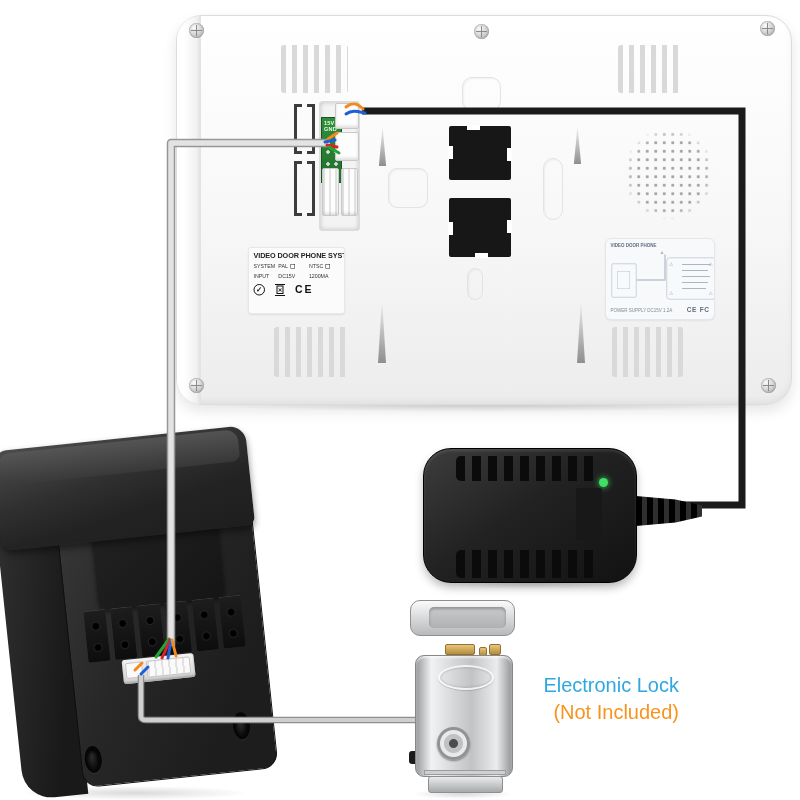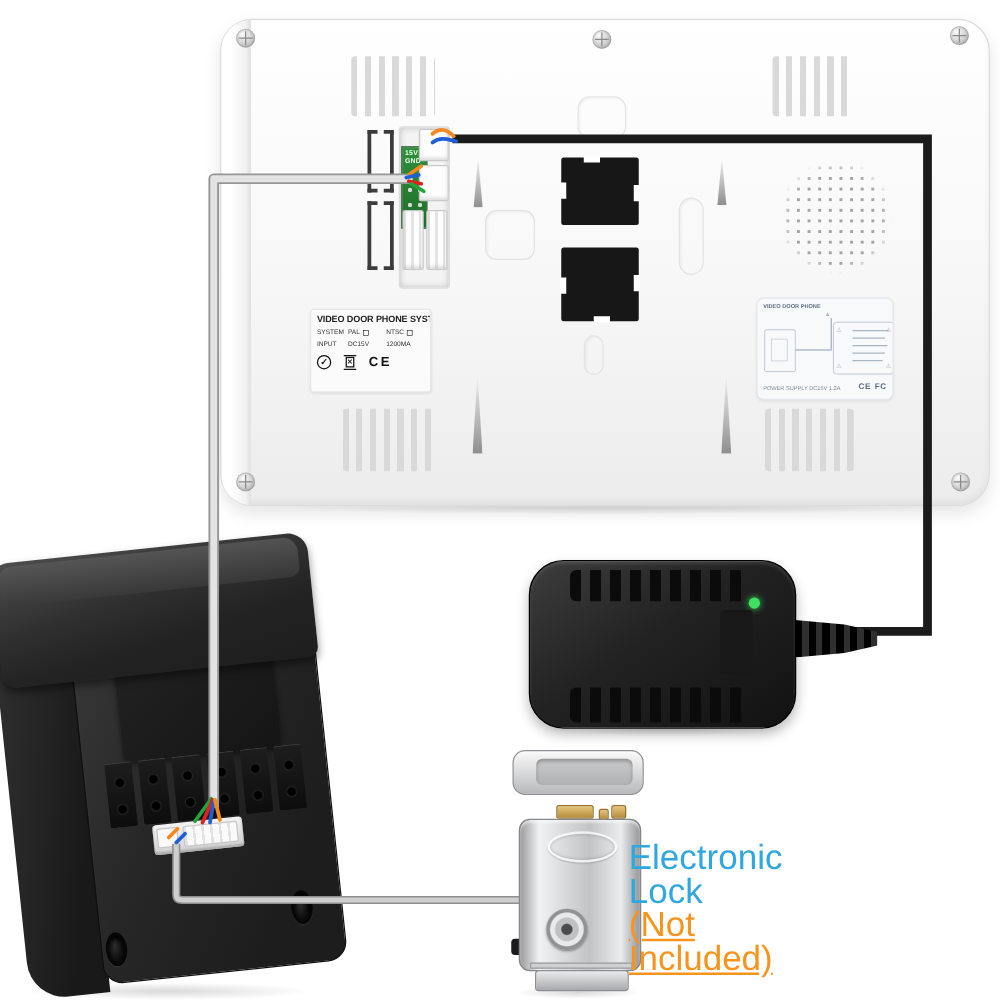--- a/index.html
+++ b/index.html
@@ -151,24 +151,24 @@
   .loval{position:absolute;left:22px;top:9px;width:56px;height:25px;border-radius:50%;
     border:2px solid rgba(255,255,255,.75);box-shadow:inset 0 0 3px rgba(0,0,0,.25),0 1px 1px rgba(0,0,0,.15);}
   .lcyl{position:absolute;left:21px;top:71px;width:33px;height:33px;border-radius:50%;
     background:radial-gradient(circle,#4b4c4e 0 4px,#c0c1c3 5px 9px,#e8e9ea 10px 13px,#909294 14px 16px);
     box-shadow:0 1px 2px rgba(0,0,0,.4);}
   .lnub{position:absolute;left:1px;top:152px;width:9px;height:13px;background:#1b1b1b;border-radius:3px;}
   .lband{position:absolute;left:16px;top:171px;width:82px;height:5px;background:#cfd0d2;border:1px solid #9a9c9e;}
   .lcap{position:absolute;left:20px;top:177px;width:75px;height:17px;border-radius:3px;
     background:linear-gradient(#eaebec,#a7a9ab);border:1px solid #8d8f92;}
   
-  .note{position:absolute;left:503px;top:672px;width:162px;text-align:left;z-index:7;
-    font-size:28px;line-height:27px;}
+  .note{position:absolute;left:517px;top:672px;width:162px;text-align:right;z-index:7;
+    font-size:20px;line-height:27px;}
   .note .l1{color:#2FA8E0;}
-  .note .l2{color:#F7941D;text-decoration:underline;}
+  .note .l2{color:#F7941D;}
 </style>
 </head>
 <body>
 
 <div class="stage">
 
   <i class="shadow" style="left:200px;top:396px;width:576px;height:16px;"></i>
   <i class="shadow" style="left:20px;top:786px;width:230px;height:14px;"></i>
   <i class="shadow" style="left:433px;top:576px;width:195px;height:13px;"></i>
   <i class="shadow" style="left:412px;top:789px;width:100px;height:10px;"></i>

